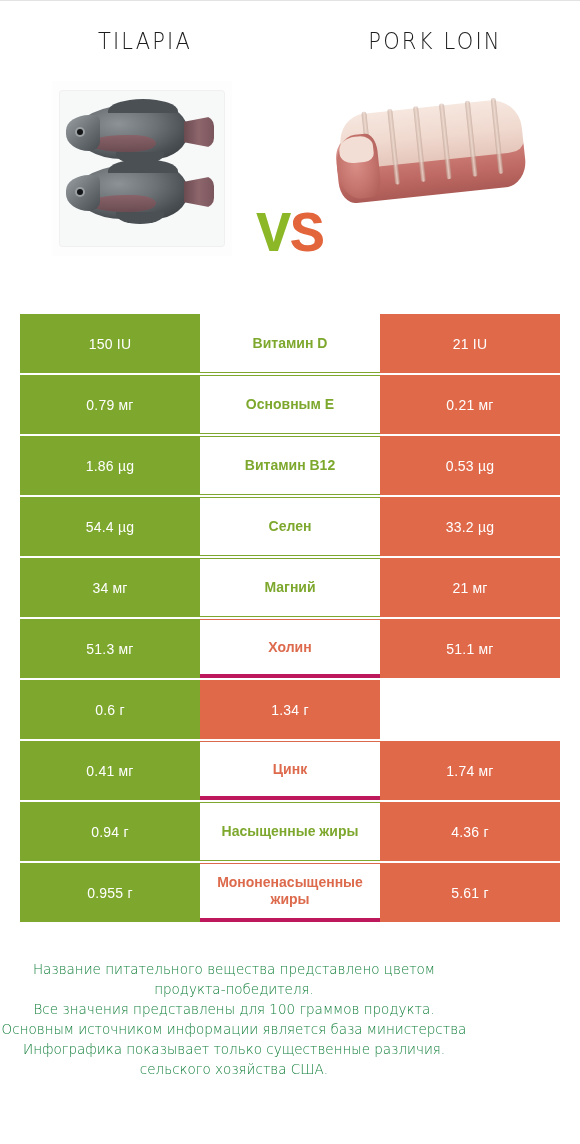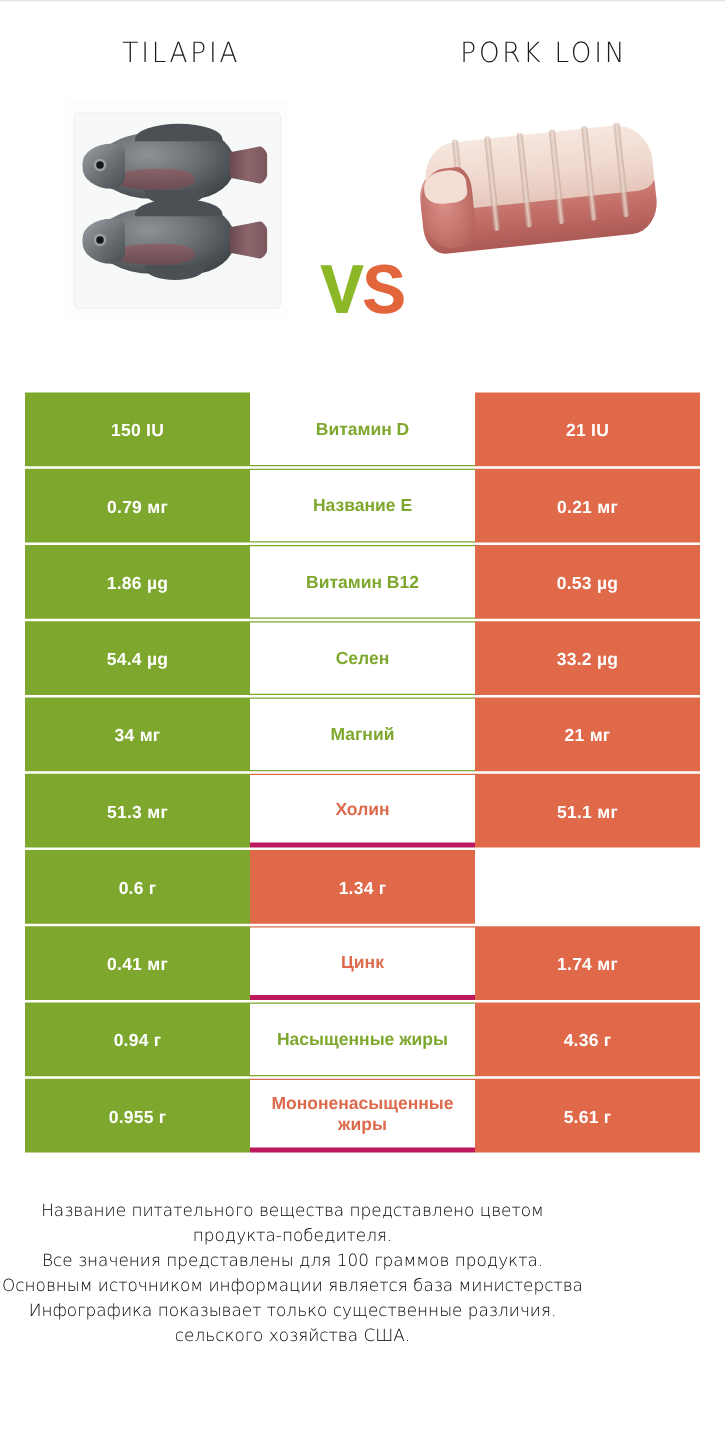--- a/index.html
+++ b/index.html
@@ -215,21 +215,21 @@
     height: 59px;
     margin-bottom: 2px;
   }
   .cell-left, .cell-right {
     flex: 0 0 180px;
     display: flex;
     align-items: center;
     justify-content: center;
     color: #ffffff;
     font-size: 14px;
-    font-weight: bold;
+    font-weight: normal;
     letter-spacing: .2px;
   }
   .cell-left  { background: #7DA82D; }
   .cell-right { background: #E0694A; }
   .cell-mid {
     flex: 0 0 180px;
     display: flex;
     align-items: center;
     justify-content: center;
     text-align: center;
@@ -266,21 +266,21 @@
 
   
   .footer {
     position: absolute;
     left: 0;
     top: 958px;
     width: 468px;
     text-align: center;
     font-size: 13.5px;
     line-height: 20px;
-    color: #000000;
+    color: #15803d;
     font-family: "DejaVu Sans", "Liberation Sans", sans-serif;
     font-weight: 300;
   }
   .footer div { white-space: nowrap; }
 </style>
 </head>
 <body>
 
 <div class="header">
   <div class="header-title">TILAPIA</div>
@@ -342,21 +342,21 @@
     <div class="row green">
       <div class="cell-left">150 IU</div>
       <div class="cell-mid wrap">
         <span>Витамин D</span>
       </div>
       <div class="cell-right">21 IU</div>
     </div>
     <div class="row green">
       <div class="cell-left">0.79 мг</div>
       <div class="cell-mid wrap">
-        <span>Название E</span>
+        <span>Основным E</span>
       </div>
       <div class="cell-right">0.21 мг</div>
     </div>
     <div class="row green">
       <div class="cell-left">1.86 µg</div>
       <div class="cell-mid wrap">
         <span>Витамин B12</span>
       </div>
       <div class="cell-right">0.53 µg</div>
     </div>

